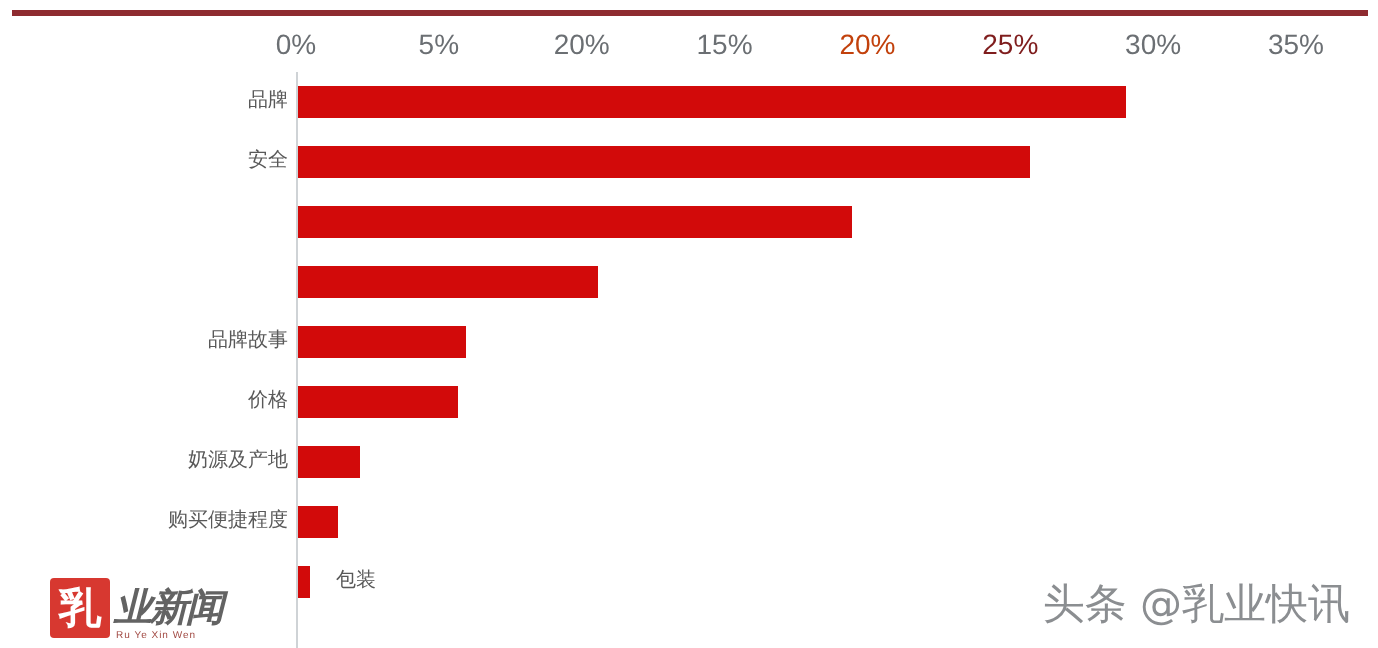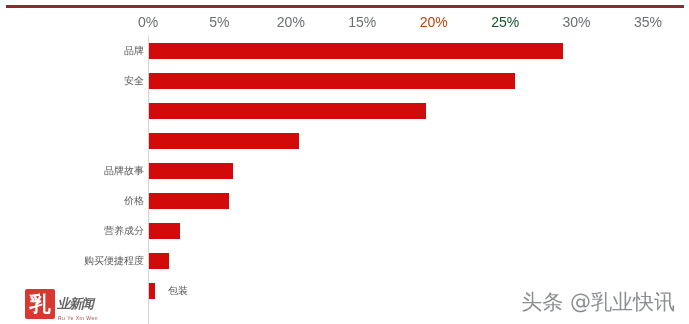--- a/index.html
+++ b/index.html
@@ -107,21 +107,21 @@
     color: #ffffff;
     font-size: 21px;
     line-height: 30px;
     text-align: center;
     font-family: "DejaVu Serif", "Liberation Serif", serif;
     font-weight: bold;
     border-radius: 2px;
     flex: 0 0 auto;
   }
   .logo-word {
-    font-size: 13px;
+    font-size: 19px;
     color: #3a3a3a;
     font-family: "DejaVu Serif", "Liberation Serif", serif;
     font-weight: bold;
     font-style: italic;
     letter-spacing: -1px;
     opacity: 0.85;
   }
   .logo-pinyin {
     position: absolute;
     left: 33px;
@@ -148,21 +148,21 @@
 <div id="chart-root">
 
   <div class="top-rule"></div>
 
   <div class="x-labels">
       <div class="x-label" style="left: 148px; color: rgb(107, 111, 115);">0%</div>
       <div class="x-label" style="left: 219.429px; color: rgb(107, 111, 115);">5%</div>
       <div class="x-label" style="left: 290.857px; color: rgb(107, 111, 115);">20%</div>
       <div class="x-label" style="left: 362.286px; color: rgb(107, 111, 115);">15%</div>
       <div class="x-label" style="left: 433.714px; color: #c2410c;">20%</div>
-      <div class="x-label" style="left: 505.143px; color: #14532d;">25%</div>
+      <div class="x-label" style="left: 505.143px; color: #7f1d1d;">25%</div>
       <div class="x-label" style="left: 576.571px; color: rgb(107, 111, 115);">30%</div>
       <div class="x-label" style="left: 648px; color: rgb(107, 111, 115);">35%</div>
     </div>
 
   <div class="axis-line"></div>
 
   <div class="rows">
       <div class="row" style="top: 0px;">
         <div class="cat-label" style="color: rgb(89, 89, 89);">品牌</div>
         <div class="bar" style="width: 414.286px; background: rgb(210, 10, 10);"></div>
@@ -179,21 +179,21 @@
       </div>
       <div class="row" style="top: 120px;">
         <div class="cat-label" style="color: rgb(89, 89, 89);">品牌故事</div>
         <div class="bar" style="width: 84.2857px; background: rgb(210, 10, 10);"></div>
       </div>
       <div class="row" style="top: 150px;">
         <div class="cat-label" style="color: rgb(89, 89, 89);">价格</div>
         <div class="bar" style="width: 80px; background: rgb(210, 10, 10);"></div>
       </div>
       <div class="row" style="top: 180px;">
-        <div class="cat-label" style="color: rgb(89, 89, 89);">营养成分</div>
+        <div class="cat-label" style="color: rgb(89, 89, 89);">奶源及产地</div>
         <div class="bar" style="width: 31.4286px; background: rgb(210, 10, 10);"></div>
       </div>
       <div class="row" style="top: 210px;">
         <div class="cat-label" style="color: rgb(89, 89, 89);">购买便捷程度</div>
         <div class="bar" style="width: 20px; background: rgb(210, 10, 10);"></div>
       </div>
       <div class="row" style="top: 240px; padding-left: 44px;">
         <div class="cat-label" style="color: rgb(89, 89, 89);">包装</div>
         <div class="bar" style="width: 5.71429px; background: rgb(210, 10, 10);"></div>
       </div>

